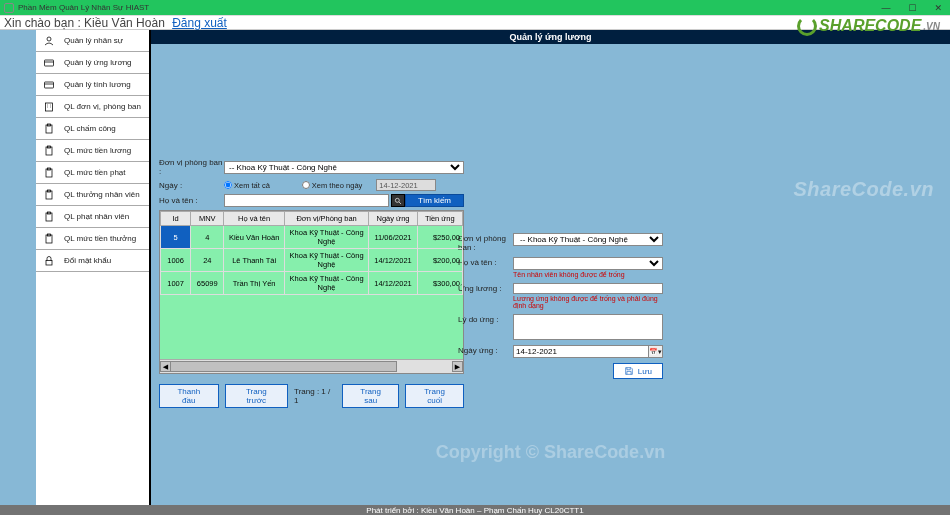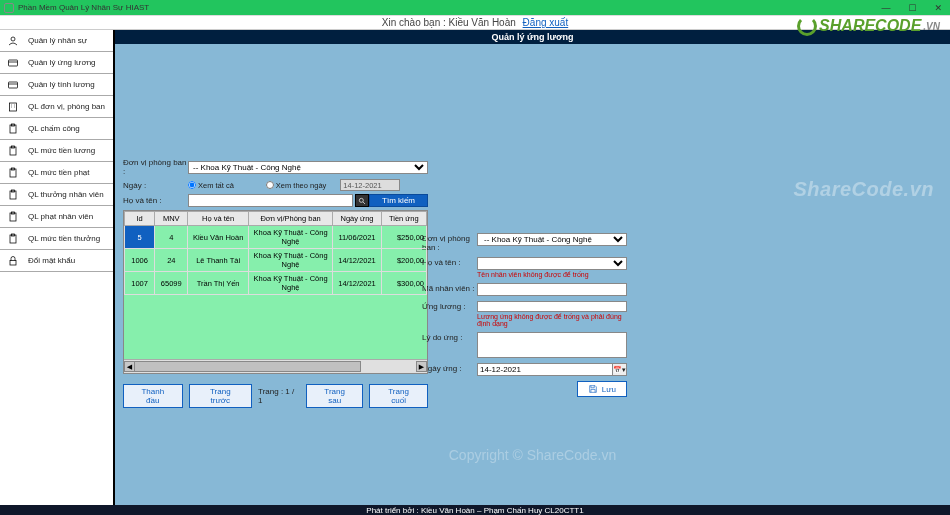--- a/index.html
+++ b/index.html
@@ -4,24 +4,24 @@
 <style>
 * { margin: 0; padding: 0; box-sizing: border-box; font-family: Arial, sans-serif; }
 body { width: 950px; height: 515px; background: #87b8d6; overflow: hidden; position: relative; font-size: 9px; }
 
 .titlebar { height: 16px; background: #22c55e; display: flex; align-items: center; padding: 0 4px; border-bottom: 1px solid #ddd; }
 .titlebar .appicon { width: 10px; height: 10px; border: 1px solid #888; border-radius: 2px; margin-right: 4px; }
 .titlebar .title { font-size: 8px; color: #333; }
 .titlebar .winbtns { margin-left: auto; display: flex; gap: 10px; font-size: 9px; color: #333; }
 .titlebar .winbtns span { cursor: pointer; padding: 0 4px; }
 
-.userbar { height: 14px; background: #fff; display: flex; align-items: center; padding: 0 4px; font-size: 10px; color: #444; border-bottom: 1px solid #ccc; justify-content: center; }
+.userbar { height: 14px; background: #fff; display: flex; align-items: center; padding: 0 4px; font-size: 12px; color: #444; border-bottom: 1px solid #ccc; }
 .userbar .logout { color: #1060c0; text-decoration: underline; margin-left: 4px; cursor: pointer; }
 
-.container { display: flex; height: 475px; }
+.container { display: flex; height: 475px; margin-left: 36px; }
 
 .sidebar { width: 115px; background: #fff; border-right: 2px solid #000; }
 .sidebar .item { display: flex; align-items: center; height: 22px; padding: 0 6px; border-bottom: 1px solid #aaa; cursor: pointer; font-size: 8px; color: #222; }
 .sidebar .item .icon { width: 14px; height: 14px; margin-right: 8px; display: flex; align-items: center; justify-content: center; }
 .sidebar .item .icon svg { width: 12px; height: 12px; }
 
 .main { flex: 1; background: #87b8d6; position: relative; }
 .page-title { position: absolute; top: 0; left: 0; right: 0; height: 14px; background: #001f3f; color: #fff; font-size: 9px; font-weight: bold; display: flex; align-items: center; justify-content: center; }
 
 .content { display: flex; padding: 128px 8px 0 8px; gap: 4px; }
@@ -64,26 +64,26 @@
 .form-row .datecombo { flex: 1; display: flex; }
 .form-row .datecombo input { flex: 1; font-size: 8px; height: 13px; border: 1px solid #888; background: #fff; padding: 0 2px; }
 .form-row .datecombo .cal { width: 14px; height: 13px; background: #eee; border: 1px solid #888; border-left: none; font-size: 7px; display: flex; align-items: center; justify-content: center; }
 .err { color: #c00; font-size: 7px; margin-top: 1px; display: block; }
 .form-col { flex: 1; display: flex; flex-direction: column; }
 
 .save-btn { display: flex; align-items: center; gap: 4px; padding: 2px 10px; border: 1px solid #1060c0; background: #fff; color: #1060c0; font-size: 8px; cursor: pointer; margin-left: auto; margin-top: 4px; }
 .save-btn .disk { width: 10px; height: 10px; }
 
 .watermark-big { position: absolute; top: 148px; right: 16px; font-size: 20px; font-weight: bold; color: rgba(255,255,255,0.35); font-style: italic; letter-spacing: 0.5px; }
-.watermark-copy { position: absolute; bottom: 42px; left: 0; right: 0; text-align: center; font-size: 14px; font-weight: normal; color: rgba(255,255,255,0.3); }
+.watermark-copy { position: absolute; bottom: 42px; left: 0; right: 0; text-align: center; font-size: 18px; font-weight: bold; color: rgba(255,255,255,0.3); }
 .sharecode-logo { position: absolute; top: 16px; right: 10px; font-size: 16px; font-weight: bold; color: #5aa02c; display: flex; align-items: center; gap: 2px; font-style: italic; }
 .sharecode-logo .ring { width: 20px; height: 20px; border: 3px solid #5aa02c; border-radius: 50%; border-top-color: transparent; }
 .sharecode-logo .vn { color: #888; font-size: 10px; }
 
-.footer { position: absolute; bottom: 0; left: 0; right: 0; height: 10px; background: #0f172a; color: #fff; font-size: 8px; display: flex; align-items: center; justify-content: center; }
+.footer { position: absolute; bottom: 0; left: 0; right: 0; height: 10px; background: #737373; color: #fff; font-size: 8px; display: flex; align-items: center; justify-content: center; }
 </style>
 </head>
 <body>
 
 <div class="titlebar">
   <div class="appicon"></div>
   <span class="title">Phần Mềm Quản Lý Nhân Sự HIAST</span>
   <div class="winbtns">
     <span>—</span>
     <span>☐</span>
@@ -312,24 +312,20 @@
             <select><option>-- Khoa Kỹ Thuật - Công Nghệ</option></select>
           </div>
         <div class="form-row">
             <span class="lbl">Họ và tên :</span>
           <div class="form-col">
               <select></select>
               <span class="err">Tên nhân viên không được để trống</span>
             </div>
         </div>
         <div class="form-row">
-            <span class="lbl">Mã nhân viên :</span>
-            <input type="text" value="" style="">
-          </div>
-        <div class="form-row">
             <span class="lbl">Ứng lương :</span>
           <div class="form-col">
               <input type="text" value="" style="">
               <span class="err">Lương ứng không được để trống và phải đúng định dạng</span>
             </div>
         </div>
         <div class="form-row">
             <span class="lbl">Lý do ứng :</span>
             <textarea style=""></textarea>
           </div>

